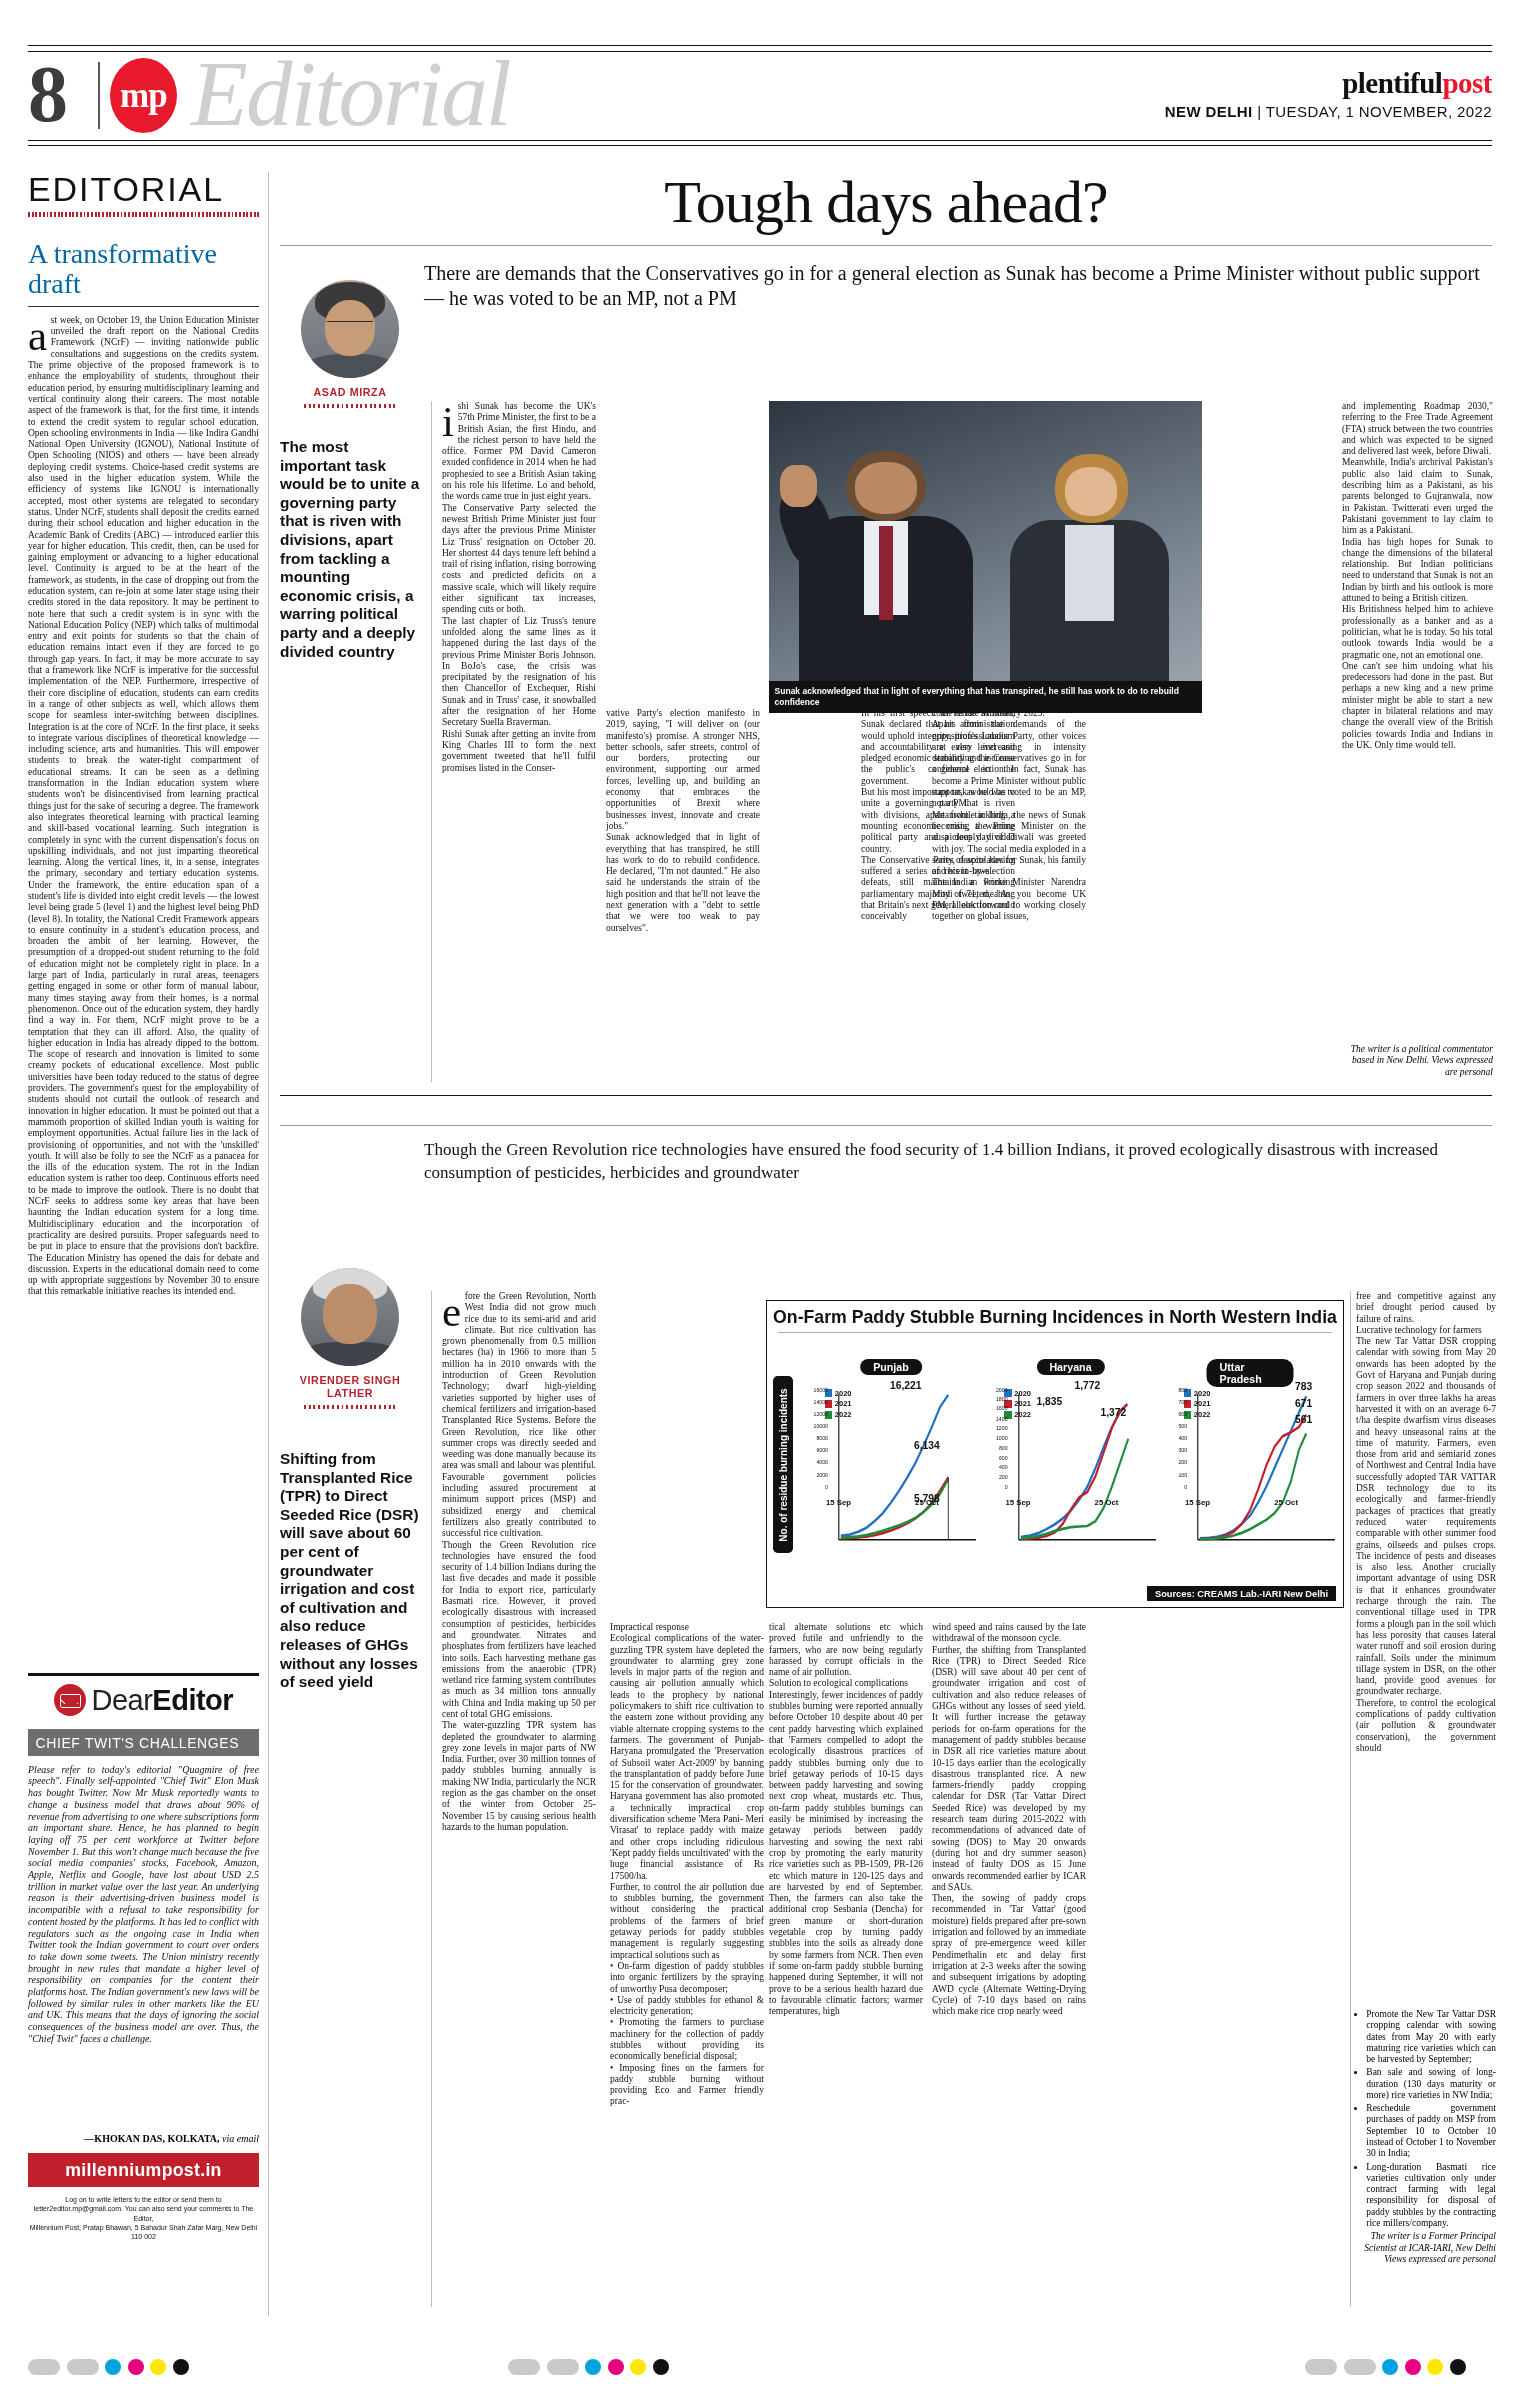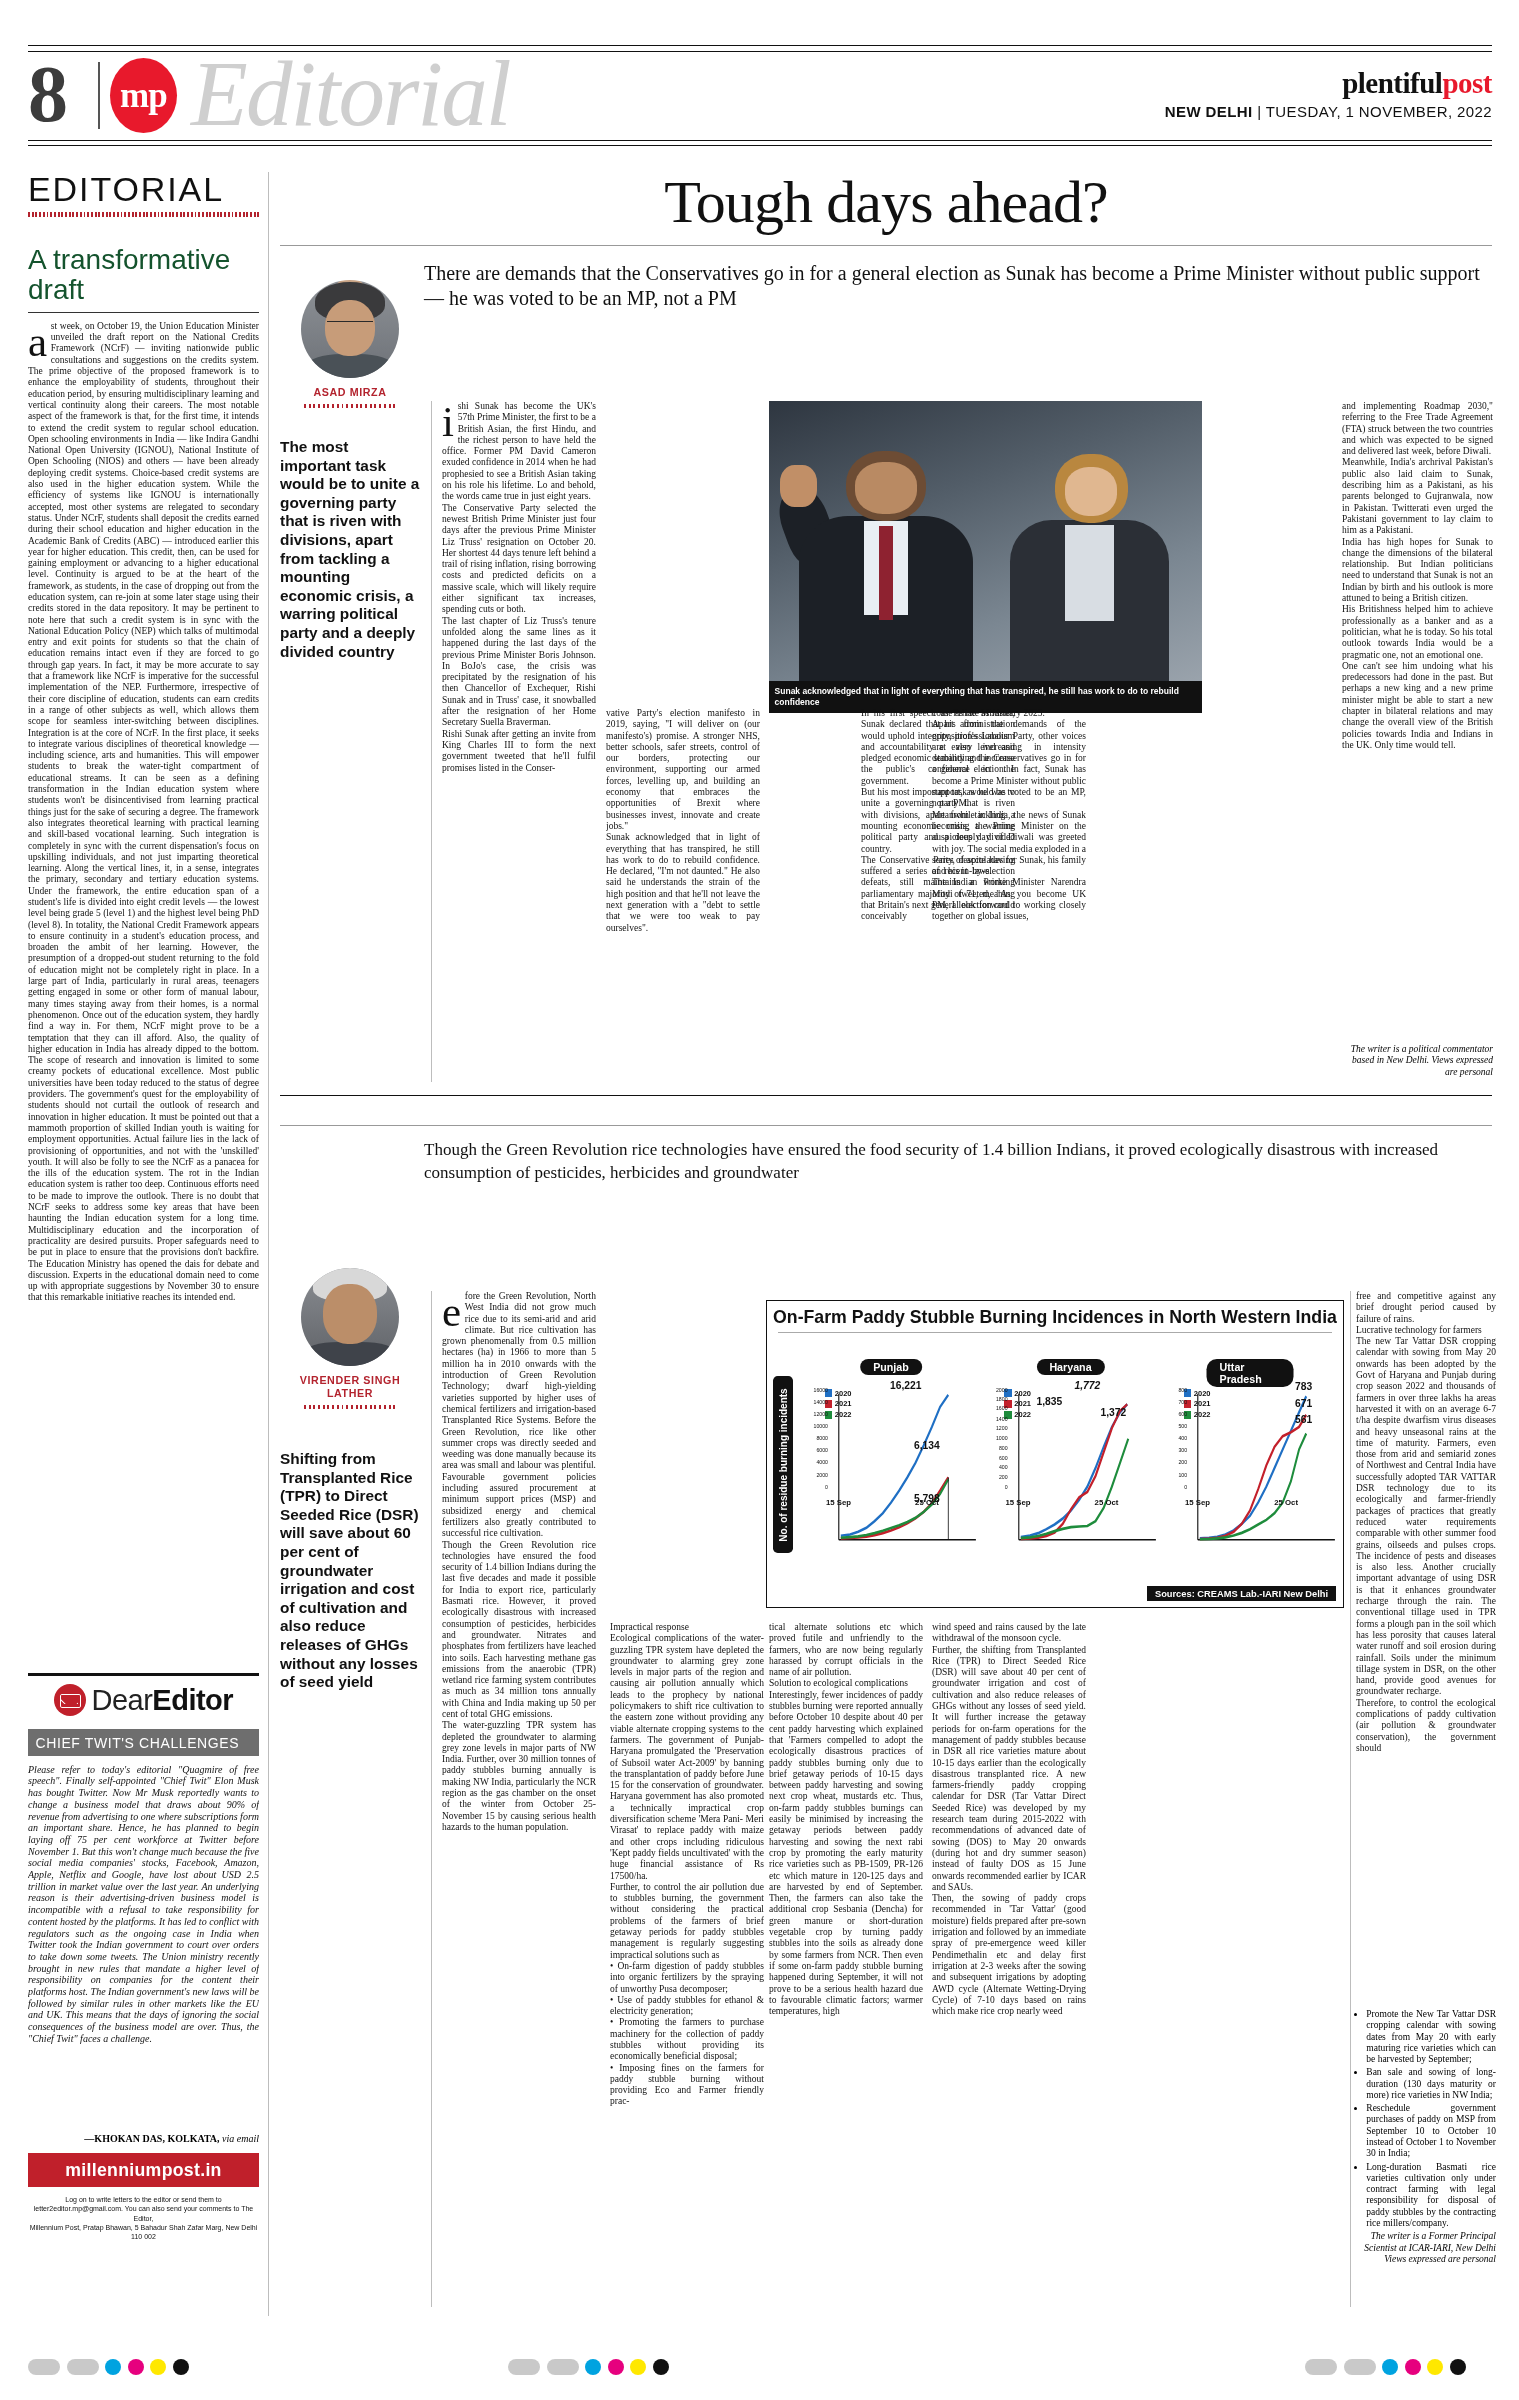--- a/index.html
+++ b/index.html
@@ -55,22 +55,22 @@
   .leftcol { position:absolute; left:28px; top:172px; width:231px; }
   .ed-kicker {
     font-family:"Liberation Sans", sans-serif; font-weight:300;
     font-size:34px; letter-spacing:1.9px; color:#111; line-height:1;
   }
   .ed-dotrule {
     margin-top:5.6px; height:5.6px; width:231px;
     background: repeating-linear-gradient(to right, #b3232e 0 1.9px, transparent 1.9px 3.7px);
   }
   .ed-title {
-    margin-top:28px;
-    font-family:Liberation Sans, sans-serif; font-size:28px; color:#14532d; line-height:1.05;
+    margin-top:22px;
+    font-family:Liberation Serif, serif; font-size:28px; color:#0369a1; line-height:1.05;
   }
   .ed-hr { margin-top:8.4px; border-top:0.9px solid #333; width:231px; }
 
   .body-text {
     font-family:"Liberation Serif", serif;
     font-size:9.5px; line-height:11.3px; text-align:justify; color:#111;
     hyphens:auto;
   }
   .dropcap::first-letter {
     float:left; font-size:43px; line-height:35px; padding-right:3.7px; padding-top:2.8px;
@@ -497,21 +497,21 @@
           <div class="tick" style="left:0;top:13px;width:24px;">1800</div>
           <div class="tick" style="left:0;top:22.4px;width:24px;">1600</div>
           <div class="tick" style="left:0;top:33px;width:24px;">1400</div>
           <div class="tick" style="left:0;top:42px;width:24px;">1200</div>
           <div class="tick" style="left:0;top:52px;width:24px;">1000</div>
           <div class="tick" style="left:0;top:62px;width:24px;">800</div>
           <div class="tick" style="left:0;top:72px;width:24px;">600</div>
           <div class="tick" style="left:0;top:81px;width:24px;">400</div>
           <div class="tick" style="left:0;top:91px;width:24px;">200</div>
           <div class="tick" style="left:0;top:101px;width:24px;">0</div>
-          <div class="dlabel" style="left:91px; top:-2.8px;font-style:italic;">1,772</div>
+          <div class="dlabel" style="left:91px; top:-2.8px;">1,772</div>
           <div class="dlabel" style="left:53px; top:13px;">1,835</div>
           <div class="dlabel" style="left:117px; top:24px;">1,372</div>
           <div class="xtick" style="left:20.5px; top:116px; width:28px;">15 Sep</div>
           <div class="xtick" style="left:109px; top:116px; width:28px;">25 Oct</div>
         </div>
       </div>
 
       <div class="panel">
         <div class="panel-tag">Uttar Pradesh</div>
         <div class="plot">

